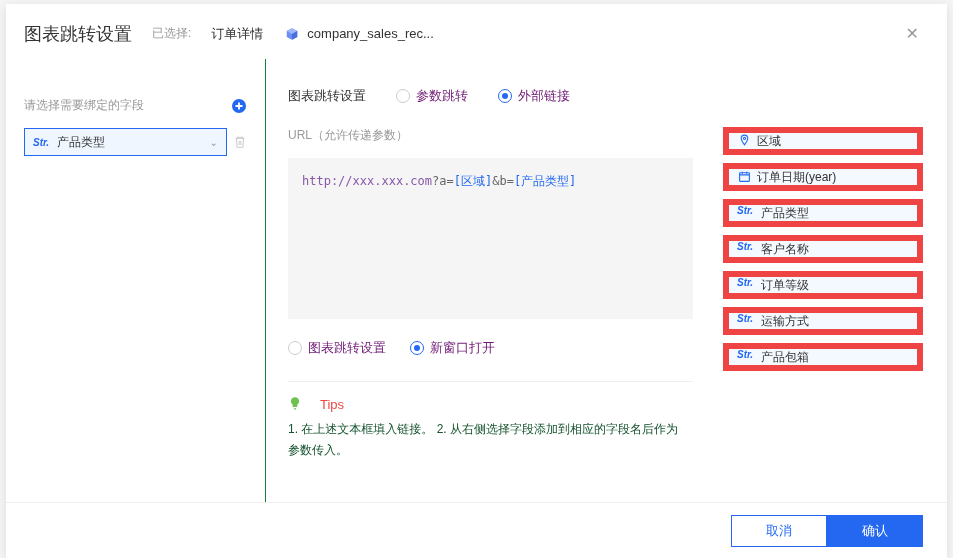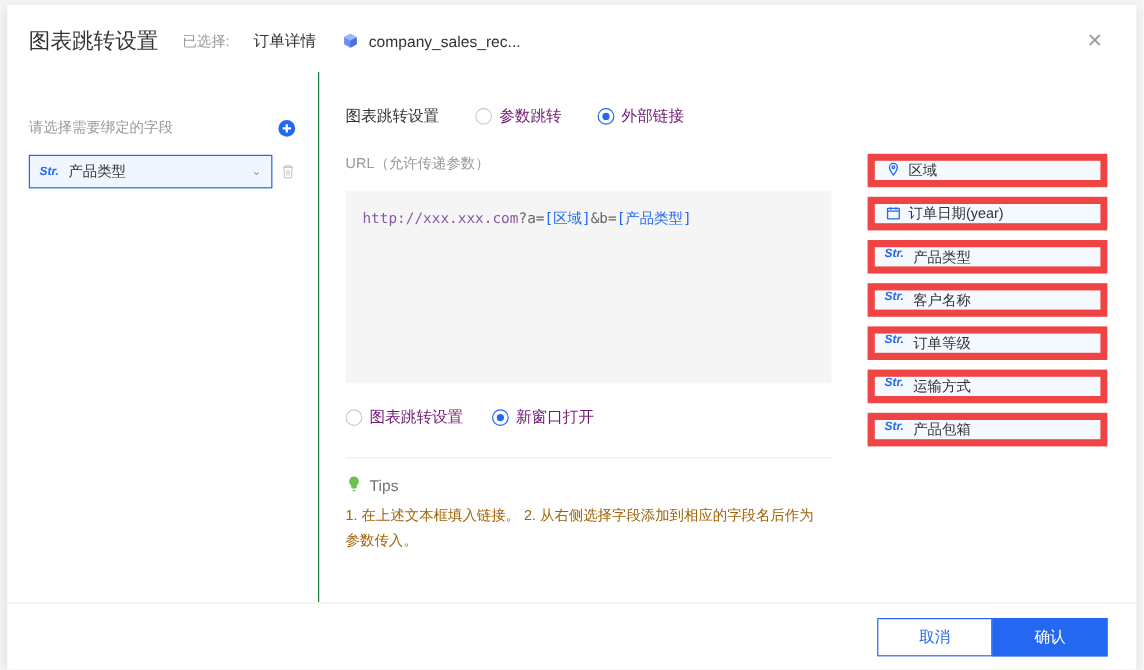--- a/index.html
+++ b/index.html
@@ -216,32 +216,32 @@
       height: 1px;
       background: #eee;
       margin-top: 4px;
     }
     .tips-section {
       padding-top: 14px;
     }
     .tips-title {
       display: flex;
       align-items: center;
-      gap: 6px;
-      font-size: 13px;
-      color: #737373;
+      gap: 18px;
+      font-size: 13px;
+      color: #ef4444;
       margin-bottom: 6px;
     }
     .bulb-icon {
       color: #6ec04f;
       font-size: 14px;
     }
     .tips-text {
       font-size: 12px;
-      color: #a16207;
+      color: #14532d;
       line-height: 1.8;
       max-width: 400px;
     }
     .quick-add-section {
       width: 200px;
     }
     .quick-list {
       display: flex;
       flex-direction: column;
       gap: 8px;

